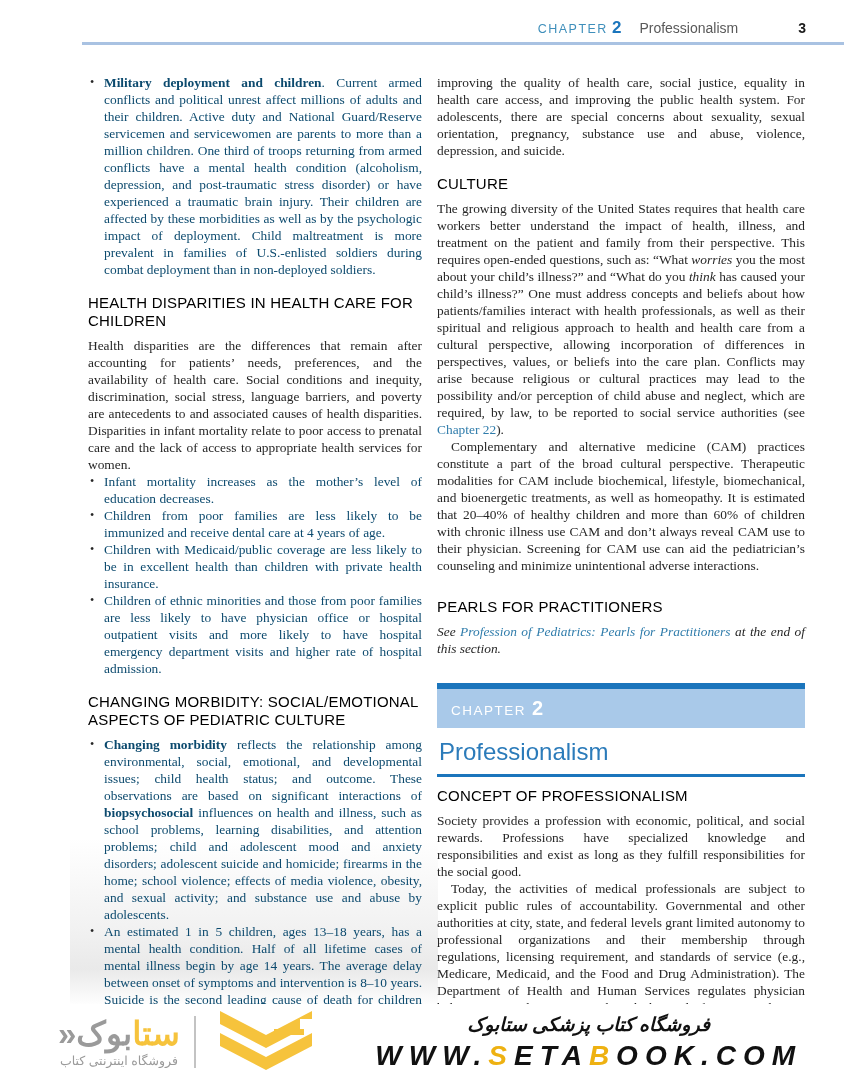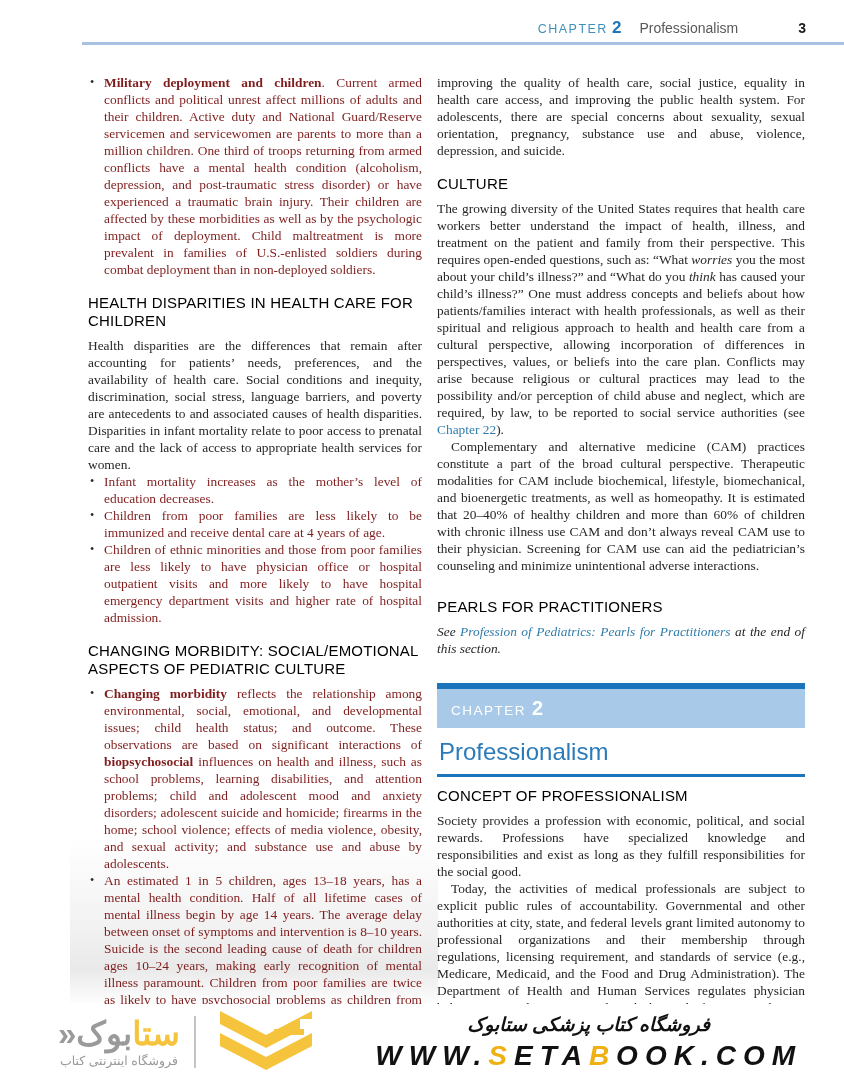--- a/index.html
+++ b/index.html
@@ -41,21 +41,21 @@
   
   .h-orange{
     font-family:"Liberation Sans", sans-serif;
     color:#000000;font-weight:normal;font-size:15px;line-height:18px;
     margin:16px 0 7px 0;letter-spacing:.2px;
   }
   
   .blist{margin:0;padding:0;list-style:none;}
   .blist li{
     position:relative;padding-left:16px;margin:0;
-    font-size:13.4px;line-height:17px;text-align:justify;color:#7f1d1d;
+    font-size:13.4px;line-height:17px;text-align:justify;color:#0c4a6e;
   }
   .blist li::before{
     content:"•";position:absolute;left:2px;top:0;color:#262626;font-size:12px;
   }
   .bold{font-weight:bold;}
   .ital{font-style:italic;}
   .link{color:#2f7cab;text-decoration:none;cursor:pointer;}
   
   .ghost{opacity:.16;filter:blur(.4px);}
   .shade{
@@ -126,20 +126,21 @@
         </li>
       </ul>
 
       <div class="h-orange">HEALTH DISPARITIES IN HEALTH CARE FOR CHILDREN</div>
 
       <p class="body-text">Health disparities are the differences that remain after accounting for patients’ needs, preferences, and the availability of health care. Social conditions and inequity, discrimination, social stress, language barriers, and poverty are antecedents to and associated causes of health disparities. Disparities in infant mortality relate to poor access to prenatal care and the lack of access to appropriate health services for women.</p>
 
       <ul class="blist">
         <li>Infant mortality increases as the mother’s level of education decreases.</li>
         <li>Children from poor families are less likely to be immunized and receive dental care at 4 years of age.</li>
+        <li>Children with Medicaid/public coverage are less likely to be in excellent health than children with private health insurance.</li>
         <li>Children of ethnic minorities and those from poor families are less likely to have physician office or hospital outpatient visits and more likely to have hospital emergency department visits and higher rate of hospital admission.</li>
       </ul>
 
       <div class="h-orange">CHANGING MORBIDITY: SOCIAL/EMOTIONAL ASPECTS OF PEDIATRIC CULTURE</div>
 
       <ul class="blist">
         <li>
           <span class="bold">Changing morbidity</span><span> reflects the relationship among environmental, social, emotional, and developmental issues; child health status; and outcome. These observations are based on significant interactions of </span><span class="bold">biopsychosocial</span><span> influences on health and illness, such as school problems, learning disabilities, and attention problems; child and adolescent mood and anxiety disorders; adolescent suicide and homicide; firearms in the home; school violence; effects of media violence, obesity, and sexual activity; and substance use and abuse by adolescents.</span>
         </li>
         <li>An estimated 1 in 5 children, ages 13–18 years, has a mental health condition. Half of all lifetime cases of mental illness begin by age 14 years. The average delay between onset of symptoms and intervention is 8–10 years. Suicide is the second leading cause of death for children ages 10–24 years, making early recognition of mental illness paramount. Children from poor families are twice as likely to have psychosocial problems as children from higher-income families. Nationwide, there is a lack of adequate mental health services for children.</li>

